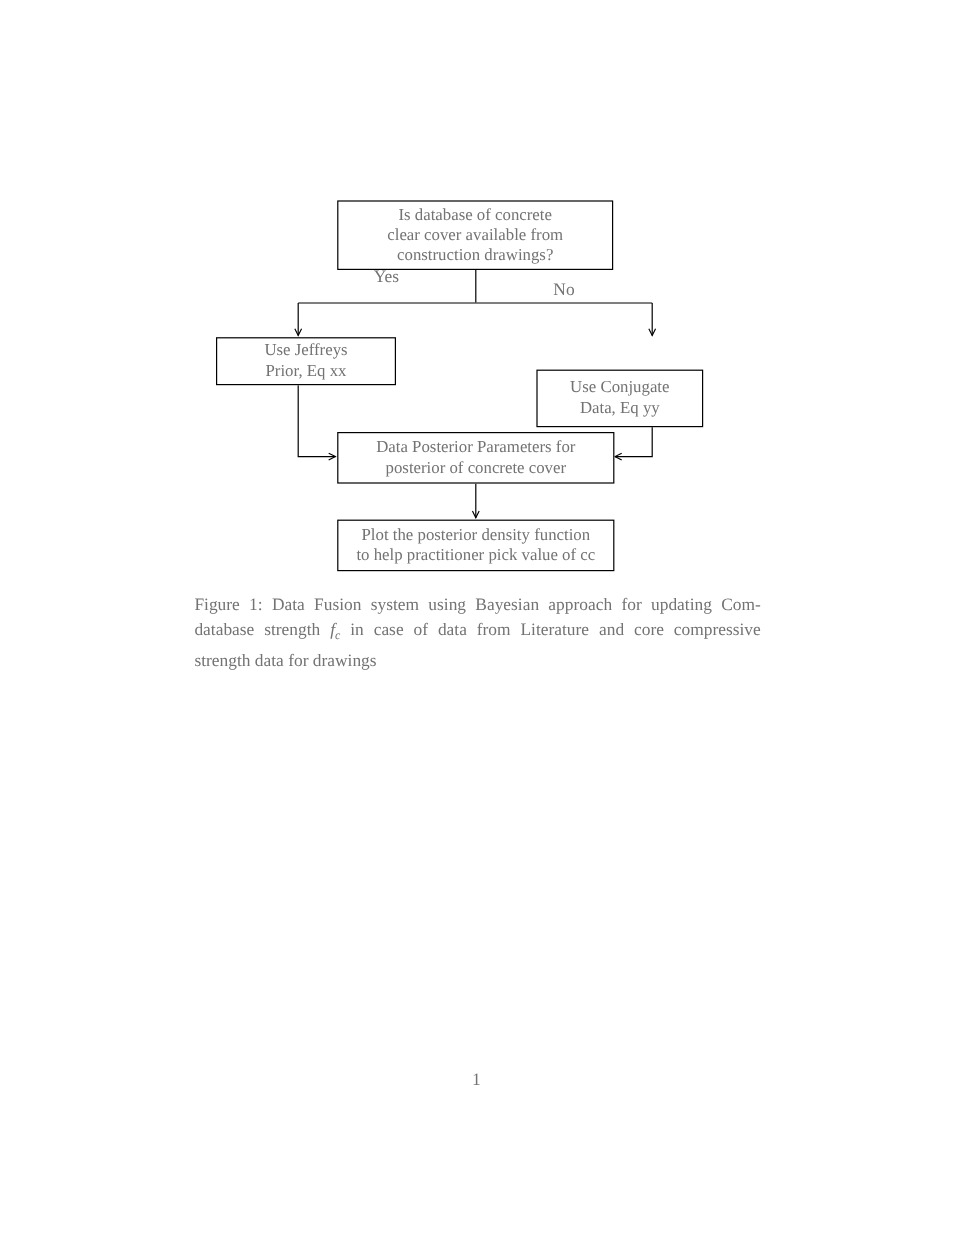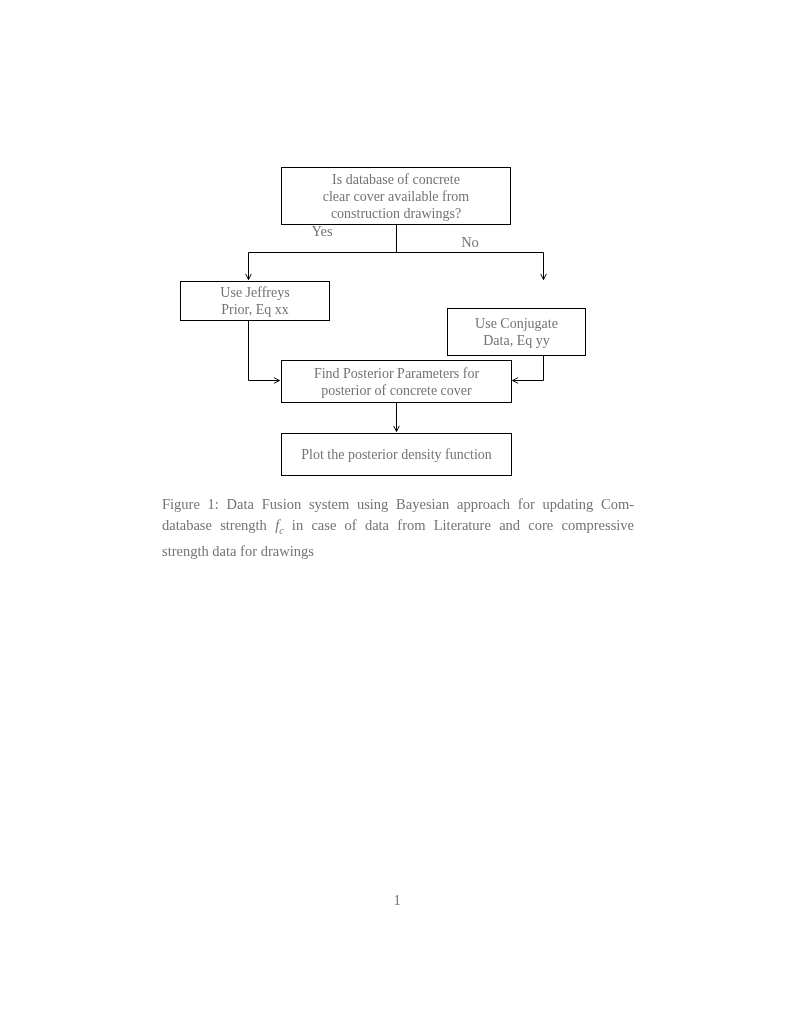--- a/index.html
+++ b/index.html
@@ -114,26 +114,27 @@
     <div class="node-line">Use Jeffreys</div>
     <div class="node-line">Prior, Eq xx</div>
   </div>
 
   <div class="node" style="left:447px; top:281px; width:139px; height:48px;margin-top:27px;">
     <div class="node-line">Use Conjugate</div>
     <div class="node-line">Data, Eq yy</div>
   </div>
 
   <div class="node" style="left:281px; top:360px; width:231px; height:43px;">
-    <div class="node-line">Find Posterior Parameters for</div>
+    <div class="node-line">Data Posterior Parameters for</div>
     <div class="node-line">posterior of concrete cover</div>
   </div>
 
   <div class="node" style="left:281px; top:433px; width:231px; height:43px;">
     <div class="node-line">Plot the posterior density function</div>
+    <div class="node-line">to help practitioner pick value of cc</div>
   </div>
 
   <div class="caption">
     <div class="cap-line justified">Figure 1: Data Fusion system using Bayesian approach for updating Com-</div>
     <div class="cap-line justified">
       <span>database strength</span>
       <span><span class="math-var">f</span><sub class="math-sub">c</sub></span>
       <span>in case of data from Literature and core compressive</span>
     </div>
     <div class="cap-line">strength data for drawings</div>

